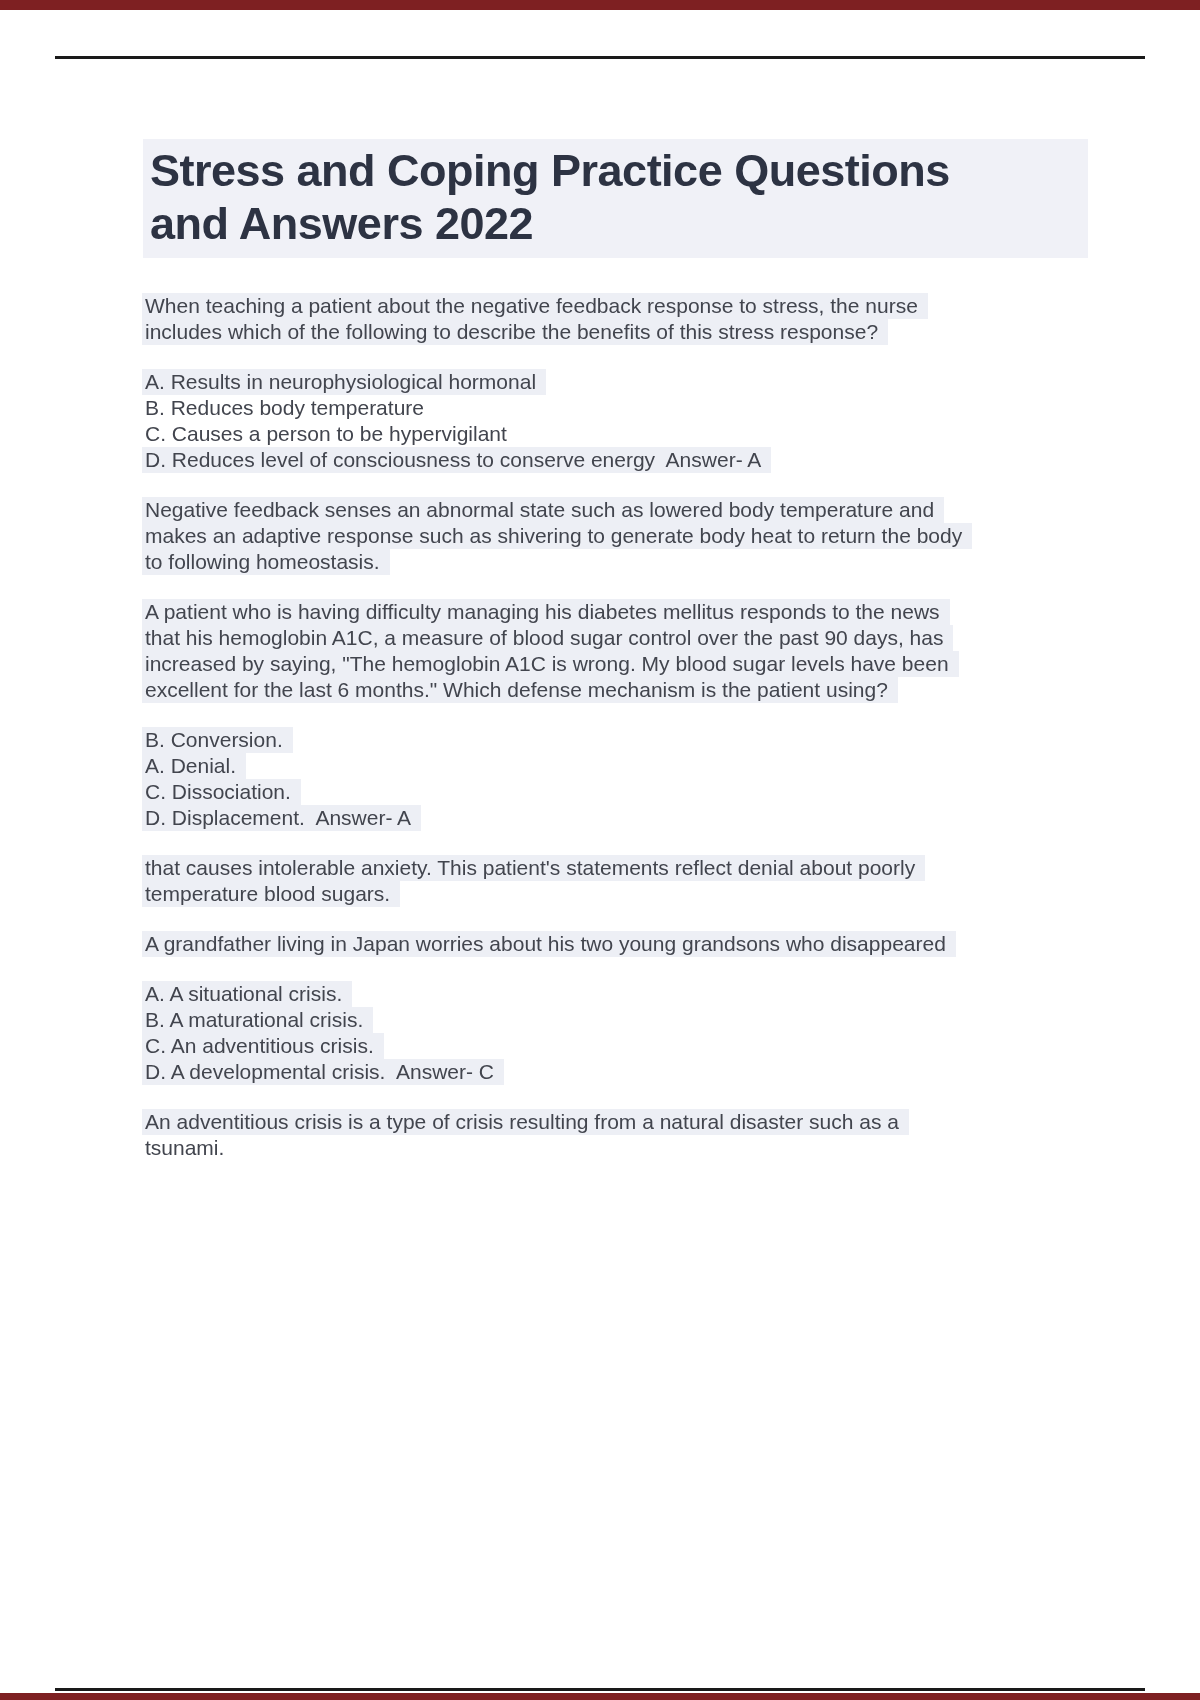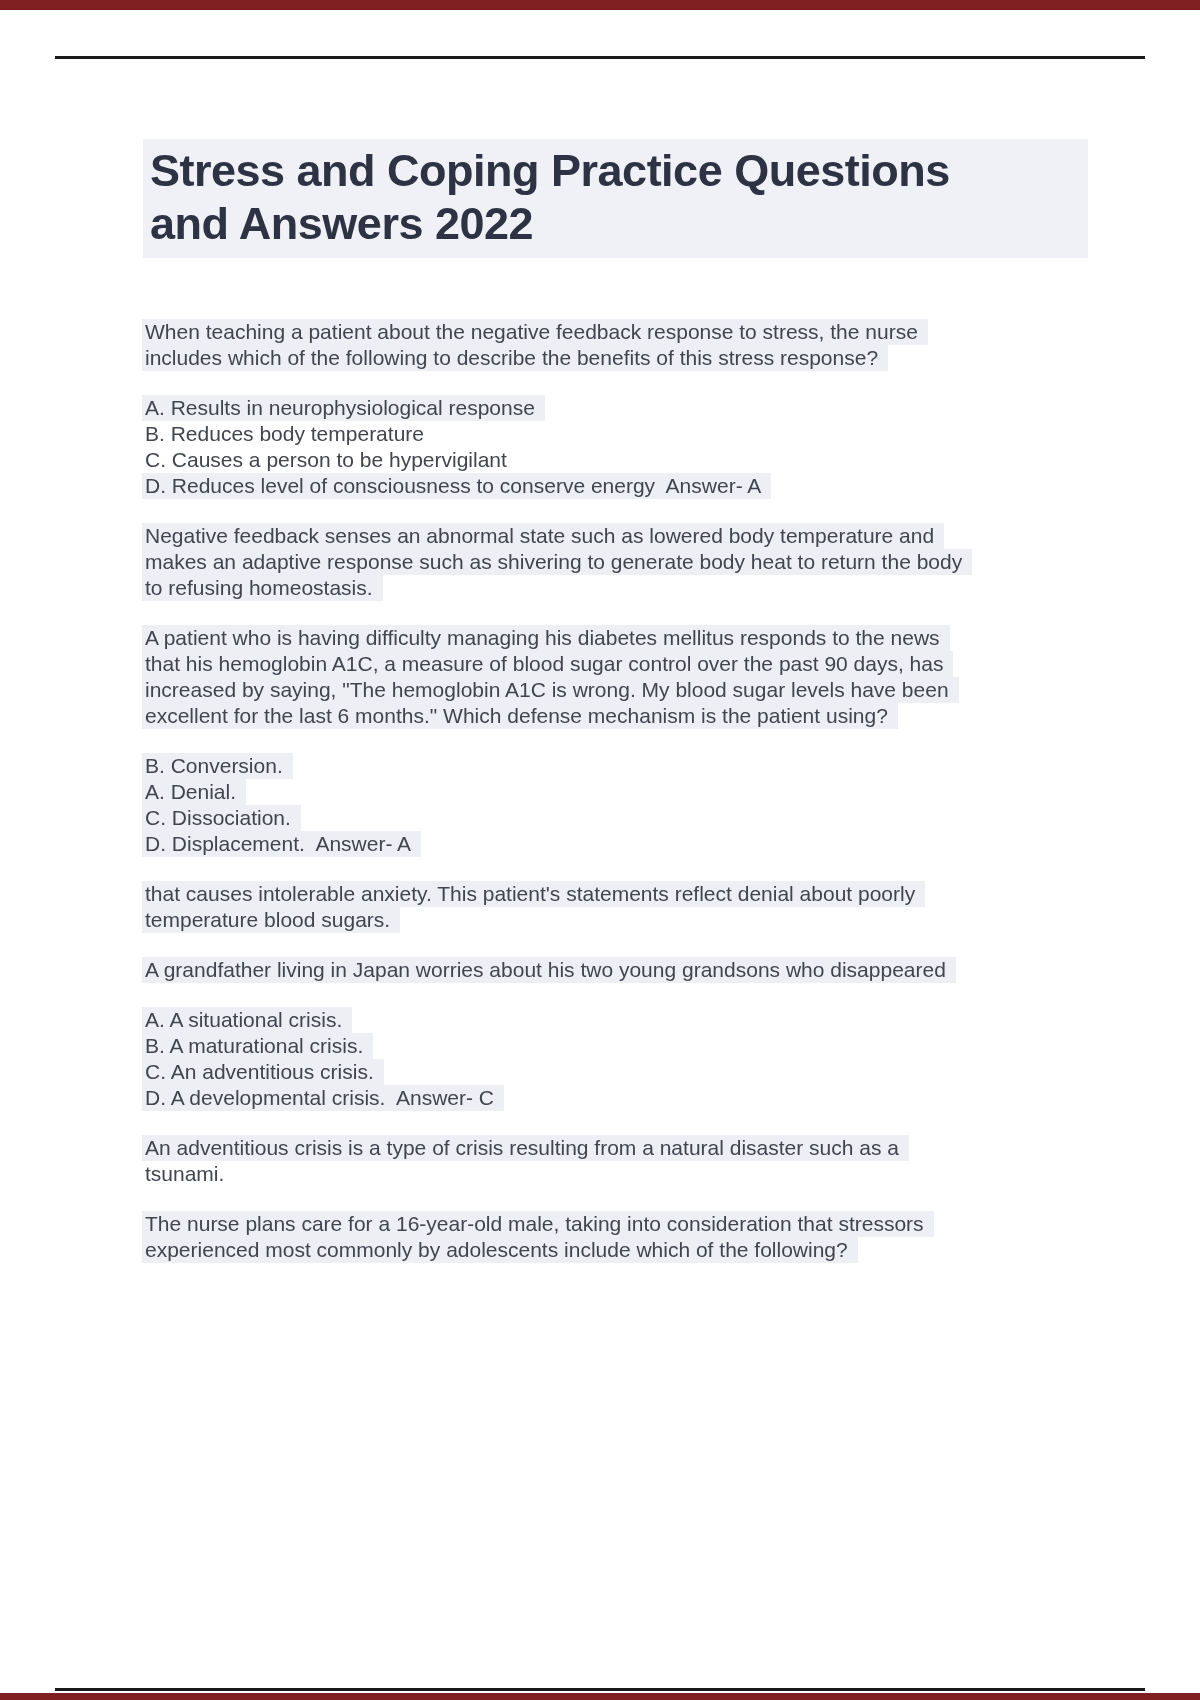--- a/index.html
+++ b/index.html
@@ -33,21 +33,21 @@
   .rule.bottom{top:1688px;}
   .title{
     position:absolute;left:143px;top:139px;width:945px;
     background:var(--title-bg);
     color:var(--title-fg);
     font-size:45px;font-weight:bold;line-height:53px;
     letter-spacing:-0.5px;
     padding:5px 14px 8px 7px;
   }
   .content{
-    position:absolute;left:145px;top:319px;width:940px;
+    position:absolute;left:145px;top:293px;width:940px;
     font-size:21px;line-height:26px;
     color:var(--body-fg);
   }
   .block{margin-bottom:24px;}
   .line{height:26px;}
   .line span{white-space:pre;}
   .line span.hl{
     background:var(--hl);
     padding:1px 10px 2px 3px;
     margin-left:-3px;
@@ -61,29 +61,29 @@
   <div class="rule top"></div>
 
   <h1 class="title"><span>Stress and Coping Practice Questions</span><br><span>and Answers 2022</span></h1>
 
   <div class="content">
       <div class="block">
         <div class="line"><span class="hl">When teaching a patient about the negative feedback response to stress, the nurse</span></div>
         <div class="line"><span class="hl">includes which of the following to describe the benefits of this stress response?</span></div>
       </div>
       <div class="block">
-        <div class="line"><span class="hl">A. Results in neurophysiological response</span></div>
+        <div class="line"><span class="hl">A. Results in neurophysiological hormonal</span></div>
         <div class="line"><span class="plain">B. Reduces body temperature</span></div>
         <div class="line"><span class="plain">C. Causes a person to be hypervigilant</span></div>
         <div class="line"><span class="hl">D. Reduces level of consciousness to conserve energy  Answer- A</span></div>
       </div>
       <div class="block">
         <div class="line"><span class="hl">Negative feedback senses an abnormal state such as lowered body temperature and</span></div>
         <div class="line"><span class="hl">makes an adaptive response such as shivering to generate body heat to return the body</span></div>
-        <div class="line"><span class="hl">to refusing homeostasis.</span></div>
+        <div class="line"><span class="hl">to following homeostasis.</span></div>
       </div>
       <div class="block">
         <div class="line"><span class="hl">A patient who is having difficulty managing his diabetes mellitus responds to the news</span></div>
         <div class="line"><span class="hl">that his hemoglobin A1C, a measure of blood sugar control over the past 90 days, has</span></div>
         <div class="line"><span class="hl">increased by saying, "The hemoglobin A1C is wrong. My blood sugar levels have been</span></div>
         <div class="line"><span class="hl">excellent for the last 6 months." Which defense mechanism is the patient using?</span></div>
       </div>
       <div class="block">
         <div class="line"><span class="hl">B. Conversion.</span></div>
         <div class="line"><span class="hl">A. Denial.</span></div>
@@ -100,21 +100,17 @@
       <div class="block">
         <div class="line"><span class="hl">A. A situational crisis.</span></div>
         <div class="line"><span class="hl">B. A maturational crisis.</span></div>
         <div class="line"><span class="hl">C. An adventitious crisis.</span></div>
         <div class="line"><span class="hl">D. A developmental crisis.  Answer- C</span></div>
       </div>
       <div class="block">
         <div class="line"><span class="hl">An adventitious crisis is a type of crisis resulting from a natural disaster such as a</span></div>
         <div class="line"><span class="plain">tsunami.</span></div>
       </div>
-      <div class="block">
-        <div class="line"><span class="hl">The nurse plans care for a 16-year-old male, taking into consideration that stressors</span></div>
-        <div class="line"><span class="hl">experienced most commonly by adolescents include which of the following?</span></div>
-      </div>
     </div>
 
   <div class="rule bottom"></div>
   <div class="edge-bar bottom"></div>
 </div>
 
 </body></html>

